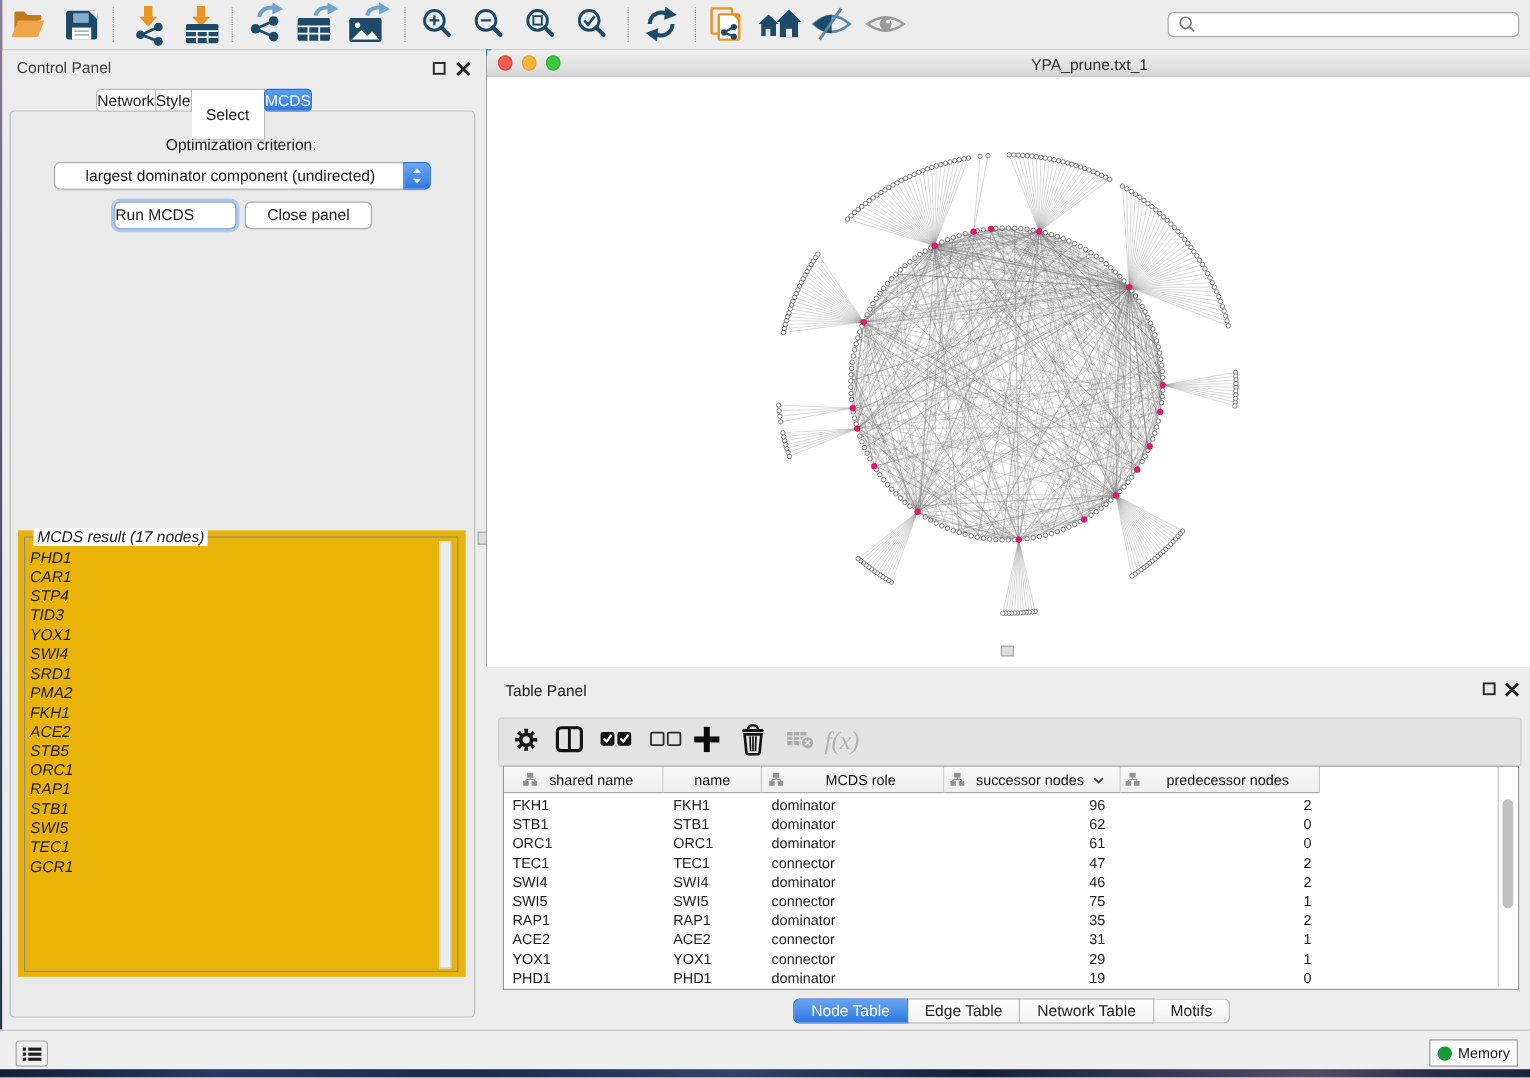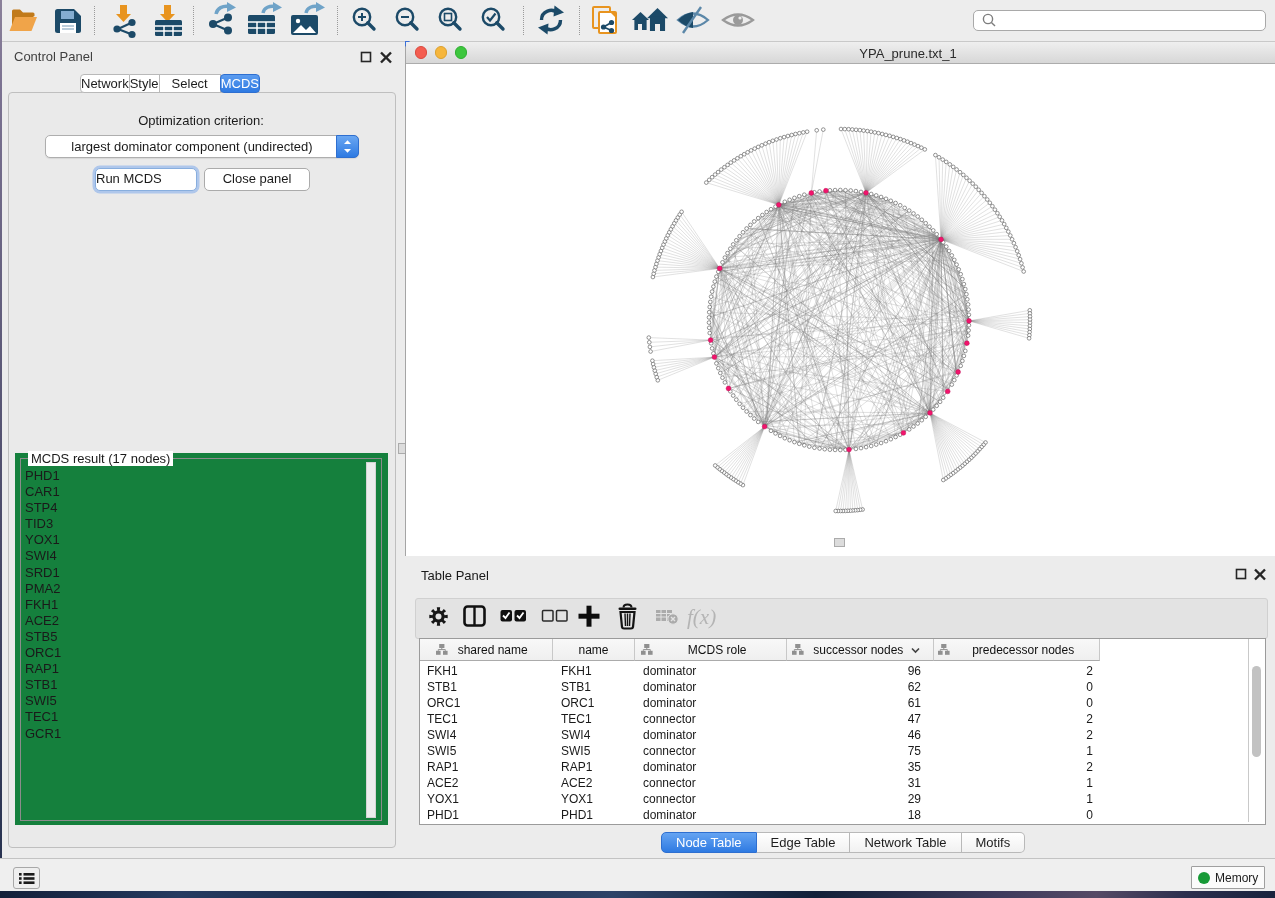--- a/index.html
+++ b/index.html
@@ -26,21 +26,21 @@
 #combo{position:absolute;left:43px;top:93px;width:312px;height:21px;background:#fff;
   border:1px solid #aeaeae;border-radius:5px;box-shadow:0 1px 1px rgba(0,0,0,0.08);}
 #combo .txt{position:absolute;left:0;top:3px;width:292px;text-align:center;font-size:13px;white-space:nowrap;}
 #combo .btn{position:absolute;right:-1px;top:-1px;width:21px;height:21px;border-radius:0 5px 5px 0;
   background:linear-gradient(#6aa7f2,#2e7ae2);border:1px solid #2e6fd0;}
 #btnrun{position:absolute;left:93px;top:126px;width:100px;height:21px;background:#fff;
   border:1px solid #88aede;border-radius:5px;box-shadow:0 0 0 2.5px rgba(125,170,235,0.55);
   font-size:13px;text-align:left;line-height:20px;}
 #btnclose{position:absolute;left:202px;top:126px;width:104px;height:21px;background:#fff;
   border:1px solid #ababab;border-radius:5px;font-size:13px;text-align:center;line-height:20px;}
-#mcdswhite{position:absolute;left:13px;top:411px;width:373px;height:372px;background:#15803d;}
+#mcdswhite{position:absolute;left:13px;top:400px;width:373px;height:372px;background:#eab308;font-style:italic;}
 #mcdsborder{position:absolute;left:5px;top:5px;width:360px;height:361px;border:1px solid #8c8c8c;}
 #mcdstitle{position:absolute;left:7px;top:-8px;background:#fff;padding:0 3px;font-size:13px;white-space:nowrap;}
 #mcdslist{position:absolute;left:10px;top:15px;font-size:13px;line-height:16.1px;}
 #mcdsscroll{position:absolute;left:351px;top:9px;width:8px;height:354px;background:#ededed;border:1px solid #d4d4d4;}
 
 #vhandle{left:398px;top:443px;width:8px;height:9px;background:#dcdcdc;border:1px solid #ababab;}
 #hhandle{left:834px;top:538px;width:9px;height:7px;background:#dcdcdc;border:1px solid #ababab;}
 
 #netwin{left:405px;top:42px;width:870px;height:514px;border-left:1px solid #a5a5a5;background:#fff;}
 #nettitle{position:absolute;left:0;top:0;width:870px;height:21px;
@@ -209,21 +209,21 @@
 <div id="leftpanel" class="abs">
   <div id="cp-title">Control Panel</div>
   <svg class="icon" style="left:358px;top:9px;" width="36" height="14">
     <rect x="1.5" y="1.5" width="9" height="9" fill="none" stroke="#262626" stroke-width="1.6"></rect>
     <path d="M21 1.5 L26 6.5 L31 1.5 M21 11.5 L26 6.5 L31 11.5" fill="none" stroke="#262626" stroke-width="2.4"></path>
   </svg>
   <div id="cp-box"></div>
   <div id="tabs">
     <div class="tab first">Network</div>
       <div class="tab">Style</div>
-      <div class="tab" style="padding:0 12px;">Select</div>
+      <div class="tab" style="padding:12px 12px;">Select</div>
       <div class="tab sel">MCDS</div>
   </div>
   <div id="optlabel">Optimization criterion:</div>
   <div id="combo">
       <div class="txt">largest dominator component (undirected)</div>
     <div class="btn">
       <svg width="21" height="21" style="position:absolute;left:0;top:0;">
         <path d="M7 8 L10.5 4.2 L14 8 Z" fill="#fff"></path>
         <path d="M7 13 L10.5 16.8 L14 13 Z" fill="#fff"></path>
       </svg>
@@ -1405,21 +1405,21 @@
     <div id="rows">
         <div class="trow" style="left:0;top:24px;width:843px;"><span class="c1">FKH1</span><span class="c2">FKH1</span><span class="c3">dominator</span><span class="c4">96</span><span class="c5">2</span></div>
         <div class="trow" style="left:0;top:40px;width:843px;"><span class="c1">STB1</span><span class="c2">STB1</span><span class="c3">dominator</span><span class="c4">62</span><span class="c5">0</span></div>
         <div class="trow" style="left:0;top:56px;width:843px;"><span class="c1">ORC1</span><span class="c2">ORC1</span><span class="c3">dominator</span><span class="c4">61</span><span class="c5">0</span></div>
         <div class="trow" style="left:0;top:72px;width:843px;"><span class="c1">TEC1</span><span class="c2">TEC1</span><span class="c3">connector</span><span class="c4">47</span><span class="c5">2</span></div>
         <div class="trow" style="left:0;top:88px;width:843px;"><span class="c1">SWI4</span><span class="c2">SWI4</span><span class="c3">dominator</span><span class="c4">46</span><span class="c5">2</span></div>
         <div class="trow" style="left:0;top:104px;width:843px;"><span class="c1">SWI5</span><span class="c2">SWI5</span><span class="c3">connector</span><span class="c4">75</span><span class="c5">1</span></div>
         <div class="trow" style="left:0;top:120px;width:843px;"><span class="c1">RAP1</span><span class="c2">RAP1</span><span class="c3">dominator</span><span class="c4">35</span><span class="c5">2</span></div>
         <div class="trow" style="left:0;top:136px;width:843px;"><span class="c1">ACE2</span><span class="c2">ACE2</span><span class="c3">connector</span><span class="c4">31</span><span class="c5">1</span></div>
         <div class="trow" style="left:0;top:152px;width:843px;"><span class="c1">YOX1</span><span class="c2">YOX1</span><span class="c3">connector</span><span class="c4">29</span><span class="c5">1</span></div>
-        <div class="trow" style="left:0;top:168px;width:843px;"><span class="c1">PHD1</span><span class="c2">PHD1</span><span class="c3">dominator</span><span class="c4">18</span><span class="c5">0</span></div>
+        <div class="trow" style="left:0;top:168px;width:843px;"><span class="c1">PHD1</span><span class="c2">PHD1</span><span class="c3">dominator</span><span class="c4">19</span><span class="c5">0</span></div>
       </div>
     <div id="tscrollline"></div>
     <div id="tthumb"></div>
   </div>
   <div id="btabs">
     <div class="btab first sel">Node Table</div>
       <div class="btab">Edge Table</div>
       <div class="btab">Network Table</div>
       <div class="btab last">Motifs</div>
   </div>

